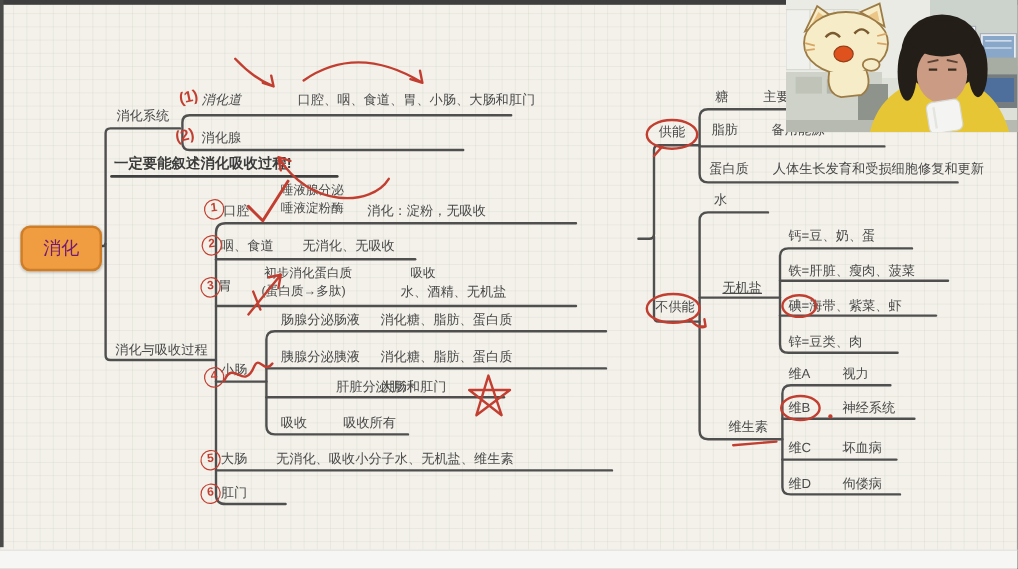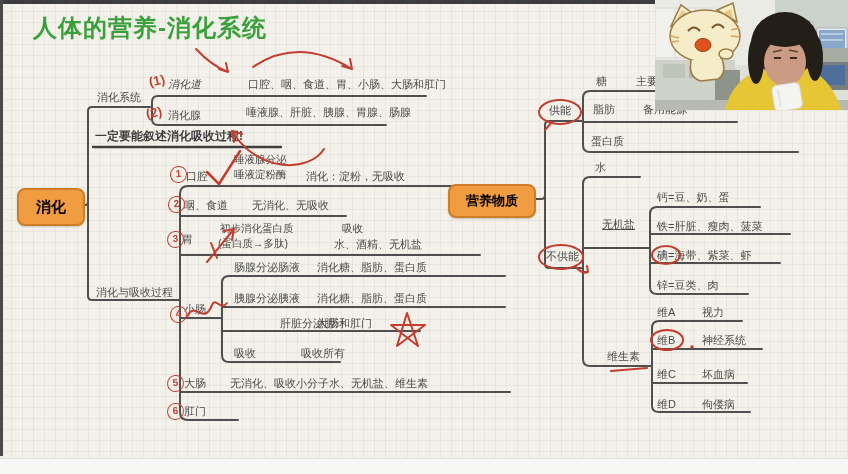--- a/index.html
+++ b/index.html
@@ -8,21 +8,21 @@
     background-color:#f3f1ea;
     background-image:
       linear-gradient(rgba(140,150,130,0.10) 1px, transparent 1px),
       linear-gradient(90deg, rgba(140,150,130,0.10) 1px, transparent 1px);
     background-size:11px 11px;}
   svg.layer{position:absolute;left:0;top:0;z-index:1;}
   .t{position:absolute;z-index:2;font-size:11px;color:#4a4a4a;white-space:nowrap;line-height:1.15;}
   .sm{font-size:10.5px;}
   .mark{position:absolute;z-index:3;color:#c23e30;font-weight:bold;font-size:13px;transform:rotate(-12deg);white-space:nowrap;}
   .numc{position:absolute;z-index:3;width:15px;height:15px;border:1.6px solid #c23e30;border-radius:50% 46% 52% 48%;color:#c23e30;font-size:10px;font-weight:bold;text-align:center;line-height:14px;transform:rotate(-6deg);background:transparent;}
-  .rootnode{position:absolute;z-index:2;background:#f09c40;border:2px solid #cf7d26;border-radius:8px;color:#000000;font-weight:bold;display:flex;align-items:center;justify-content:center;box-shadow:0 1px 2px rgba(0,0,0,0.18);}
+  .rootnode{position:absolute;z-index:2;background:#f09c40;border:2px solid #cf7d26;border-radius:8px;color:#701a75;font-weight:normal;display:flex;align-items:center;justify-content:center;box-shadow:0 1px 2px rgba(0,0,0,0.18);}
   .title{position:absolute;left:33px;top:12px;z-index:2;font-size:24px;font-weight:bold;color:#3aa03c;letter-spacing:1px;}
   .note{font-weight:bold;color:#3c3c3c;font-size:12px;}
   .webcam{position:absolute;left:655px;top:0;width:193px;height:110px;z-index:6;overflow:hidden;background:#dde1d8;}
   .edge-top{position:absolute;left:0;top:0;width:848px;height:4px;background:#3e3e3e;z-index:5;}
   .edge-left{position:absolute;left:0;top:0;width:3px;height:456px;background:#4a4a48;z-index:5;}
   .strip-bottom{position:absolute;left:0;top:458px;width:848px;height:16px;background:#f6f6f4;border-top:1px solid #e2e0da;z-index:4;}
 </style>
 </head>
 <body>
 
@@ -71,30 +71,28 @@
       <path d="M552,122 L545,130"></path>
       <ellipse cx="561" cy="257" rx="22" ry="12"></ellipse>
       <path d="M575,266 C580,272 584,274 588,272 M588,272 L582,272 M588,272 L587,266"></path>
       <ellipse cx="666" cy="255" rx="14" ry="9"></ellipse>
       <ellipse cx="667" cy="340" rx="16" ry="10"></ellipse>
       <circle cx="692" cy="347" r="1.8" fill="#c23e30" stroke="none"></circle>
       <path d="M611,371 L647,368"></path>
     </g>
   </svg>
 
-  <div class="title">人体的营养-消化系统</div>
 
   <div class="rootnode" style="left:17px;top:188px;width:64px;height:34px;font-size:15px;">消化</div>
   <span class="t" style="left:97px;top:91px;">消化系统</span>
   <span class="mark" style="left:149px;top:73px;">(1)</span>
   <span class="t" style="left:168px;top:78px;font-style:italic;">消化道</span>
   <span class="t" style="left:248px;top:78px;">口腔、咽、食道、胃、小肠、大肠和肛门</span>
   <span class="mark" style="left:146px;top:105px;">(2)</span>
   <span class="t" style="left:168px;top:109px;">消化腺</span>
-  <span class="t" style="left:246px;top:106px;">唾液腺、肝脏、胰腺、胃腺、肠腺</span>
   <span class="t note" style="left:95px;top:130px;">一定要能叙述消化吸收过程!</span>
   <span class="t" style="left:96px;top:286px;">消化与吸收过程</span>
 
   <span class="numc" style="left:170px;top:166px;">1</span>
   <span class="t" style="left:186px;top:170px;">口腔</span>
   <span class="t sm" style="left:234px;top:153px;">唾液腺分泌</span>
   <span class="t sm" style="left:234px;top:168px;">唾液淀粉酶</span>
   <span class="t" style="left:306px;top:170px;">消化：淀粉，无吸收</span>
 
   <span class="numc" style="left:168px;top:196px;">2</span>
@@ -110,39 +108,39 @@
 
   <span class="numc" style="left:170px;top:306px;">4</span>
   <span class="t" style="left:184px;top:303px;">小肠</span>
   <span class="t" style="left:234px;top:261px;">肠腺分泌肠液</span>
   <span class="t" style="left:317px;top:261px;">消化糖、脂肪、蛋白质</span>
   <span class="t" style="left:234px;top:292px;">胰腺分泌胰液</span>
   <span class="t" style="left:317px;top:292px;">消化糖、脂肪、蛋白质</span>
   <span class="t" style="left:234px;top:317px;margin-left:46px;">肝脏分泌胆汁</span>
   <span class="t" style="left:317px;top:317px;">大肠和肛门</span>
   <span class="t" style="left:234px;top:347px;">吸收</span>
-  <span class="t" style="left:286px;top:347px;margin-left:15px;">吸收所有</span>
+  <span class="t" style="left:286px;top:347px;">吸收所有</span>
 
   <span class="numc" style="left:167px;top:375px;">5</span>
   <span class="t" style="left:184px;top:377px;">大肠</span>
   <span class="t" style="left:230px;top:377px;text-align:right;">无消化、吸收小分子水、无机盐、维生素</span>
 
   <span class="numc" style="left:167px;top:403px;">6</span>
   <span class="t" style="left:184px;top:405px;">肛门</span>
 
-  <div class="rootnode" style="left:448px;top:184px;width:84px;height:30px;font-size:13px;">营养物质</div>
   <span class="t" style="left:549px;top:104px;">供能</span>
   <span class="t" style="left:596px;top:75px;">糖</span>
   <span class="t" style="left:636px;top:75px;text-align:right;">主要</span>
   <span class="t" style="left:593px;top:103px;">脂肪</span>
   <span class="t" style="left:643px;top:103px;">备用能源</span>
   <span class="t" style="left:591px;top:135px;">蛋白质</span>
+  <span class="t" style="left:644px;top:135px;">人体生长发育和受损细胞修复和更新</span>
   <span class="t" style="left:595px;top:161px;">水</span>
   <span class="t" style="left:546px;top:250px;">不供能</span>
-  <span class="t" style="left:602px;top:218px;text-decoration:underline;">无机盐</span>
+  <span class="t" style="left:602px;top:234px;text-decoration:underline;">无机盐</span>
   <span class="t" style="left:657px;top:191px;">钙=豆、奶、蛋</span>
   <span class="t" style="left:657px;top:220px;">铁=肝脏、瘦肉、菠菜</span>
   <span class="t" style="left:657px;top:249px;">碘=海带、紫菜、虾</span>
   <span class="t" style="left:657px;top:279px;">锌=豆类、肉</span>
   <span class="t" style="left:607px;top:350px;">维生素</span>
   <span class="t" style="left:657px;top:306px;">维A</span>
   <span class="t" style="left:702px;top:306px;">视力</span>
   <span class="t" style="left:657px;top:334px;">维B</span>
   <span class="t" style="left:702px;top:334px;">神经系统</span>
   <span class="t" style="left:657px;top:368px;">维C</span>

